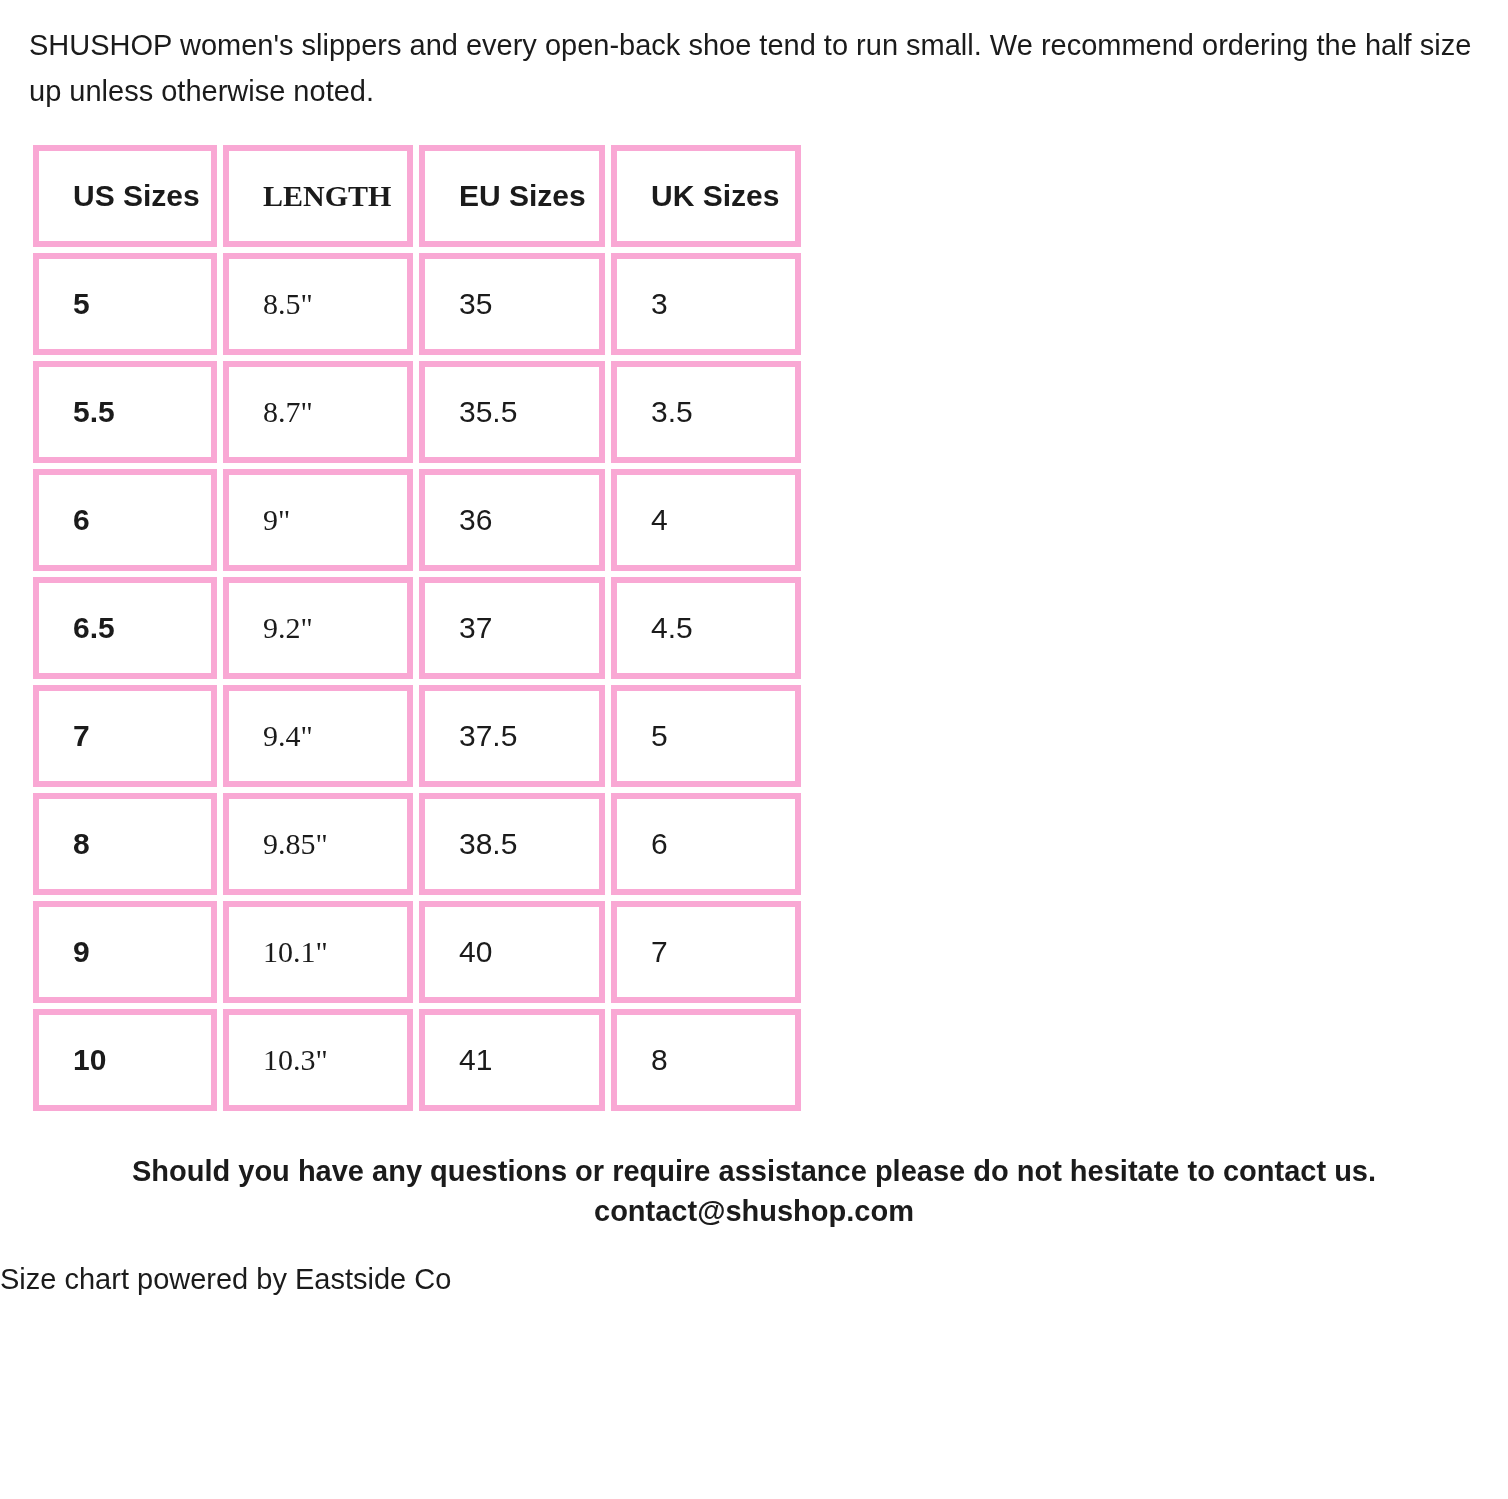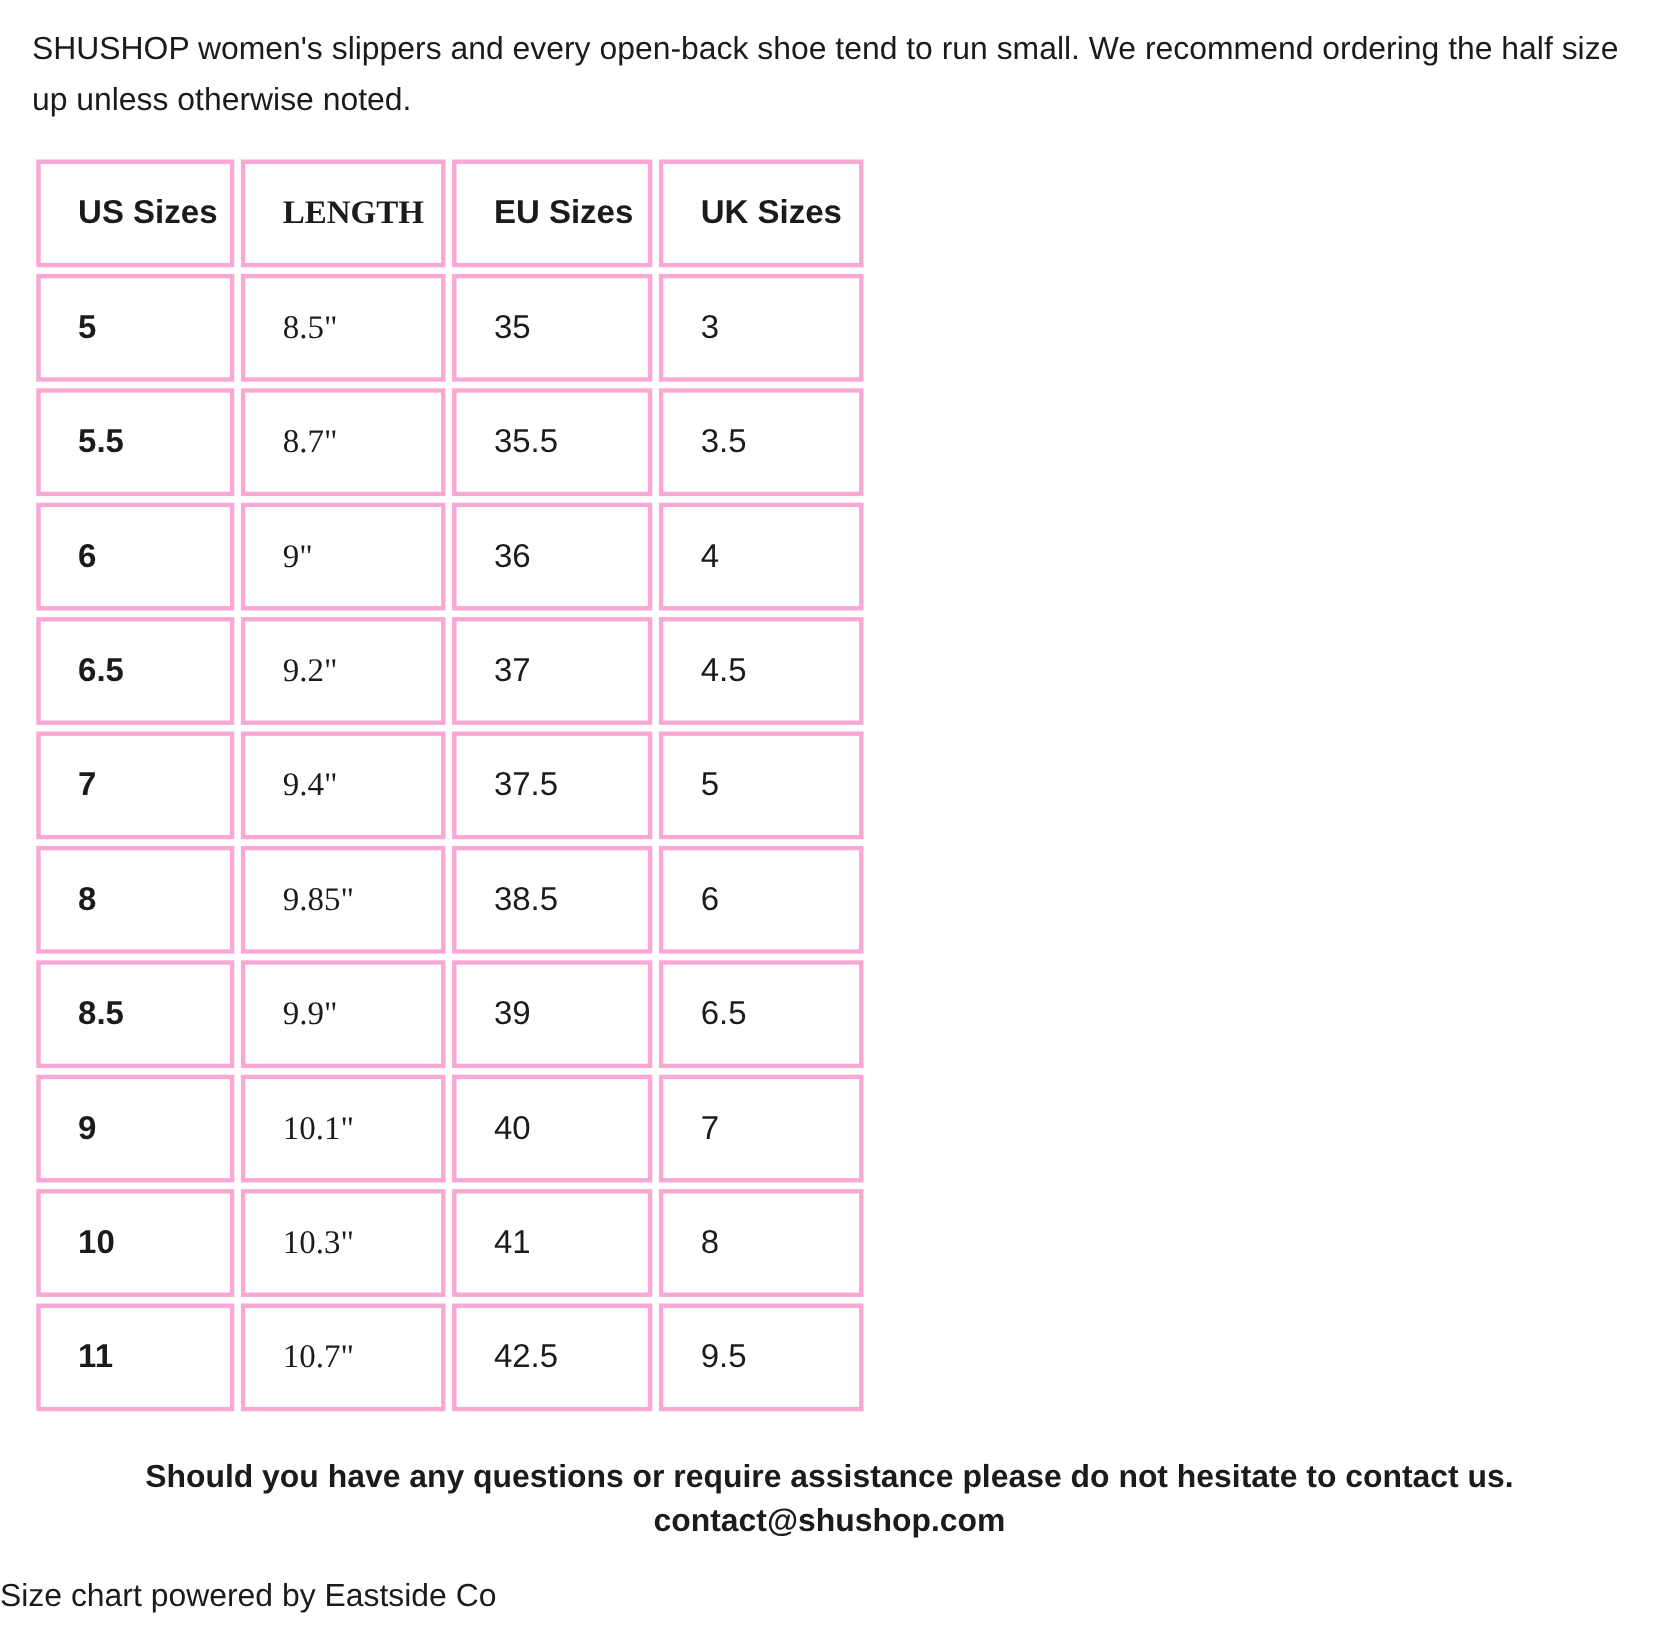--- a/index.html
+++ b/index.html
@@ -23,21 +23,21 @@
     line-height: 46px;
     font-weight: 400;
   }
   table.size-chart {
     border-collapse: separate;
     border-spacing: 6px;
     margin: 25px 0 0 27px;
   }
   table.size-chart th,
   table.size-chart td {
-    border: 4px solid #f9a8d4;
+    border: 6px solid #f9a8d4;
     background: #ffffff;
     height: 90px;
     vertical-align: middle;
     text-align: left;
     padding: 0 0 0 34px;
     font-size: 30px;
     white-space: nowrap;
   }
   table.size-chart thead th { font-weight: 700; }
   table.size-chart tbody th { font-weight: 700; }
@@ -106,41 +106,29 @@
         <td class="col-eu">37.5</td>
         <td class="col-uk">5</td>
       </tr>
       <tr>
         <th class="col-us" scope="row">8</th>
         <td class="col-len">9.85"</td>
         <td class="col-eu">38.5</td>
         <td class="col-uk">6</td>
       </tr>
       <tr>
-        <th class="col-us" scope="row">8.5</th>
-        <td class="col-len">9.9"</td>
-        <td class="col-eu">39</td>
-        <td class="col-uk">6.5</td>
-      </tr>
-      <tr>
         <th class="col-us" scope="row">9</th>
         <td class="col-len">10.1"</td>
         <td class="col-eu">40</td>
         <td class="col-uk">7</td>
       </tr>
       <tr>
         <th class="col-us" scope="row">10</th>
         <td class="col-len">10.3"</td>
         <td class="col-eu">41</td>
         <td class="col-uk">8</td>
       </tr>
-      <tr>
-        <th class="col-us" scope="row">11</th>
-        <td class="col-len">10.7"</td>
-        <td class="col-eu">42.5</td>
-        <td class="col-uk">9.5</td>
-      </tr>
     </tbody>
 </table>
 
 <p class="footer-contact">Should you have any questions or require assistance please do not hesitate to contact us. contact@shushop.com</p>
 
 <p class="footer-powered">Size chart powered by Eastside Co</p>
 
 </body></html>

